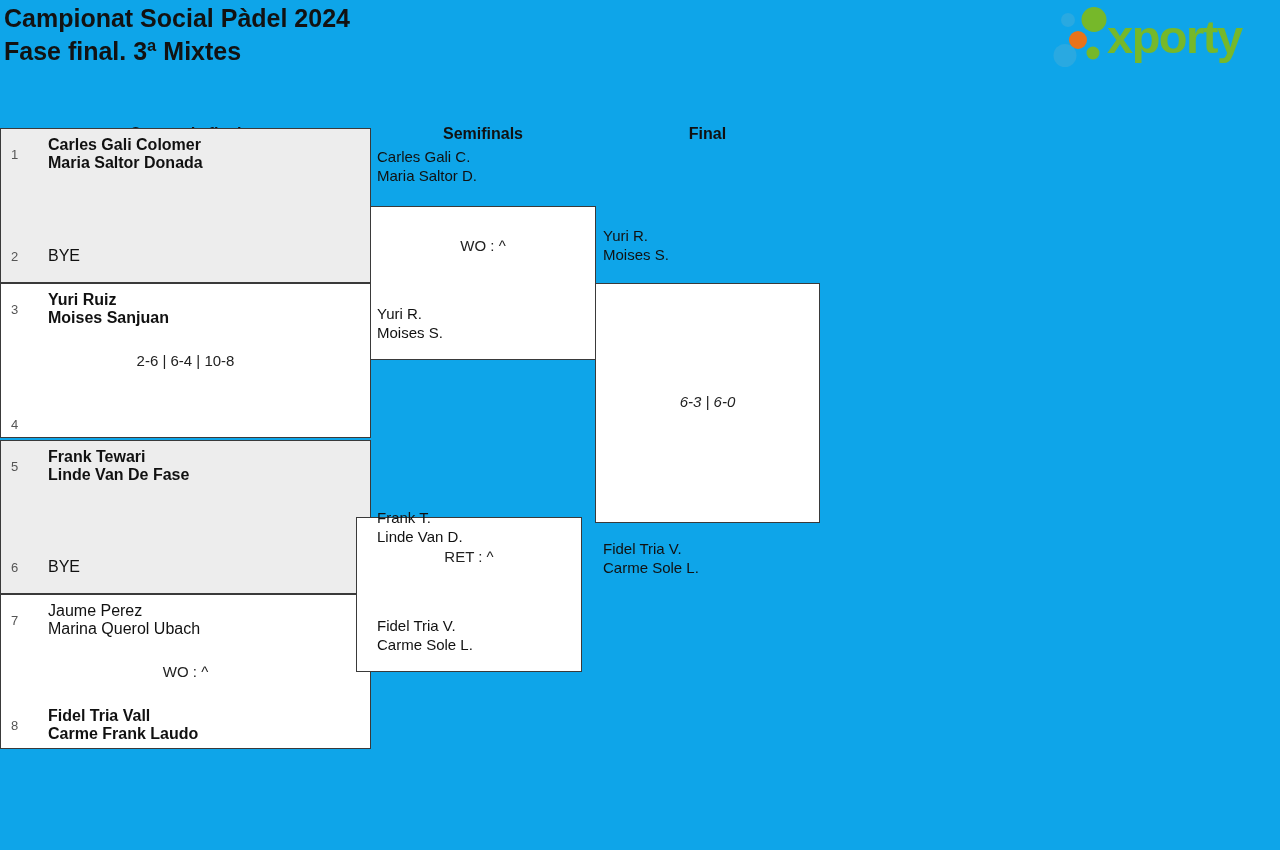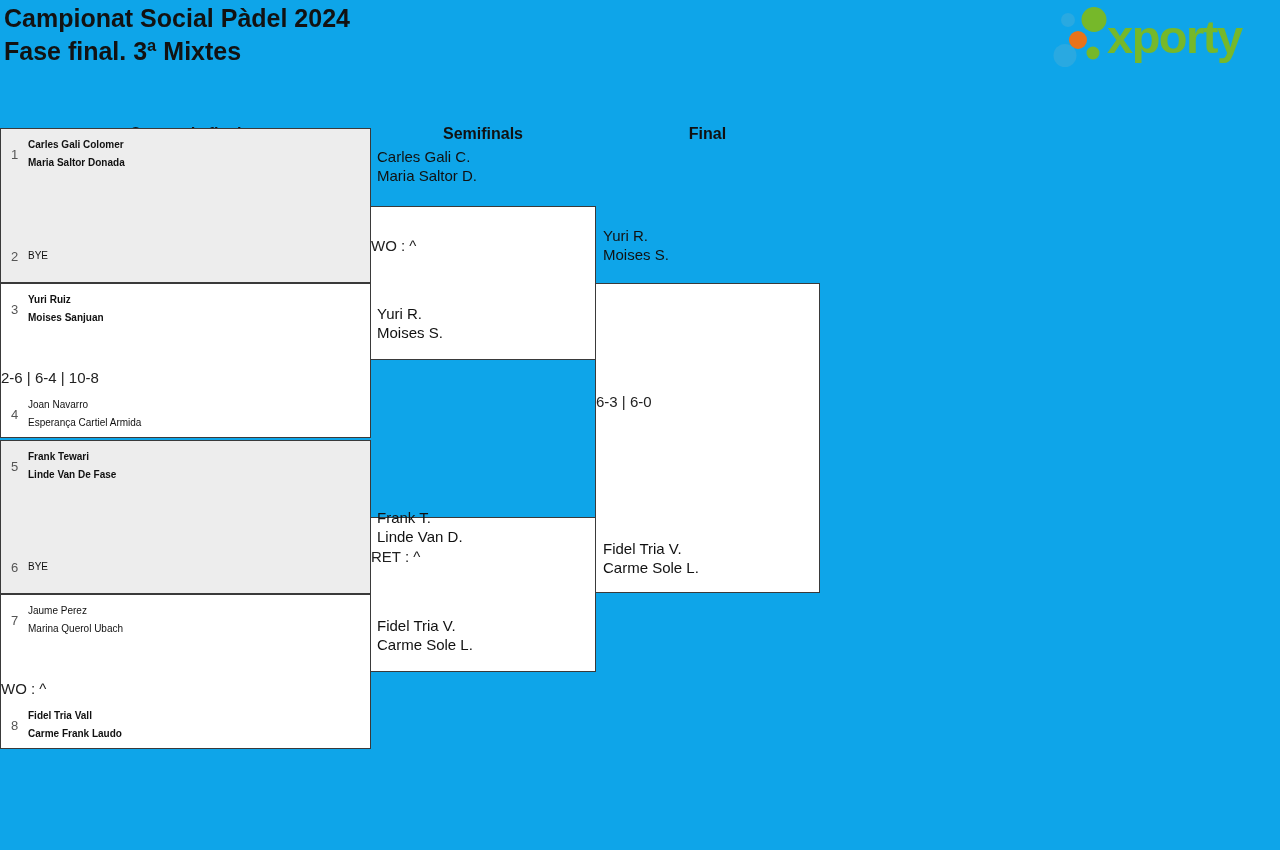--- a/index.html
+++ b/index.html
@@ -16,24 +16,24 @@
   .hdr-sf{left:370px;width:226px;}
   .hdr-f{left:595px;width:225px;}
   .match{position:absolute;border:1px solid #3a3a3a;box-sizing:border-box;background:#fff;}
   .match.shaded{background:#ededed;}
   .qf{left:0;width:371px;}
   .team{position:absolute;left:0;right:6px;display:flex;align-items:center;}
   .team-top{top:7px;}
   .team-bottom{bottom:5px;}
   .team-bottom.single{bottom:17px;}
   .seed{width:27px;text-align:center;font-size:13px;color:#555;flex:none;}
-  .names{font-size:10px;line-height:18px;color:#111;font-weight:400;}
+  .names{font-size:16px;line-height:18px;color:#111;font-weight:400;margin-left:20px;}
   .names.bold{font-weight:700;}
-  .score{position:absolute;left:0;right:0;text-align:left;font-size:15px;line-height:18px;color:#222;}
-  .qf .score{top:50%;transform:translateY(-50%);margin-top:17px;}
+  .score{position:absolute;left:0;right:0;text-align:center;font-size:15px;line-height:18px;color:#222;}
+  .qf .score{top:50%;transform:translateY(-50%);}
   .sf .score{top:30px;}
   .final-box .score{top:109px;}
   .label{position:absolute;font-size:15px;line-height:19px;color:#111;font-weight:400;}
   .label.bold{font-weight:400;}
 </style>
 </head>
 <body>
 
 <div class="page">
 
@@ -78,24 +78,20 @@
     <div class="team team-top">
       <span class="seed">3</span>
       <div class="names bold">
         <div>Yuri Ruiz</div>
         <div>Moises Sanjuan</div>
       </div>
     </div>
     <div class="score">2-6 | 6-4 | 10-8</div>
     <div class="team team-bottom">
       <span class="seed">4</span>
-      <div class="names">
-        <div>Joan Navarro</div>
-        <div>Esperança Cartiel Armida</div>
-      </div>
     </div>
   </div>
 
   <div class="match qf shaded" style="top:440px;height:154px;">
     <div class="team team-top">
       <span class="seed">5</span>
       <div class="names bold">
         <div>Frank Tewari</div>
         <div>Linde Van De Fase</div>
       </div>
@@ -124,25 +120,25 @@
         <div>Fidel Tria Vall</div>
         <div>Carme Frank Laudo</div>
       </div>
     </div>
   </div>
 
   <div class="match sf" style="left:370px;top:206px;width:226px;height:154px;">
     <div class="score">WO : ^</div>
   </div>
 
-  <div class="match sf" style="left:370px;top:517px;width:226px;height:155px;">
+  <div class="match sf" style="left:356px;top:517px;width:226px;height:155px;">
     <div class="score">RET : ^</div>
   </div>
 
-  <div class="match final-box" style="left:595px;top:283px;width:225px;height:310px;">
+  <div class="match final-box" style="left:595px;top:283px;width:225px;height:240px;font-style:italic;">
     <div class="score">6-3 | 6-0</div>
   </div>
 
   <div class="label" style="left:377px;top:147px;">
     <div>Carles Gali C.</div>
     <div>Maria Saltor D.</div>
   </div>
   <div class="label bold" style="left:377px;top:304px;">
     <div>Yuri R.</div>
     <div>Moises S.</div>

